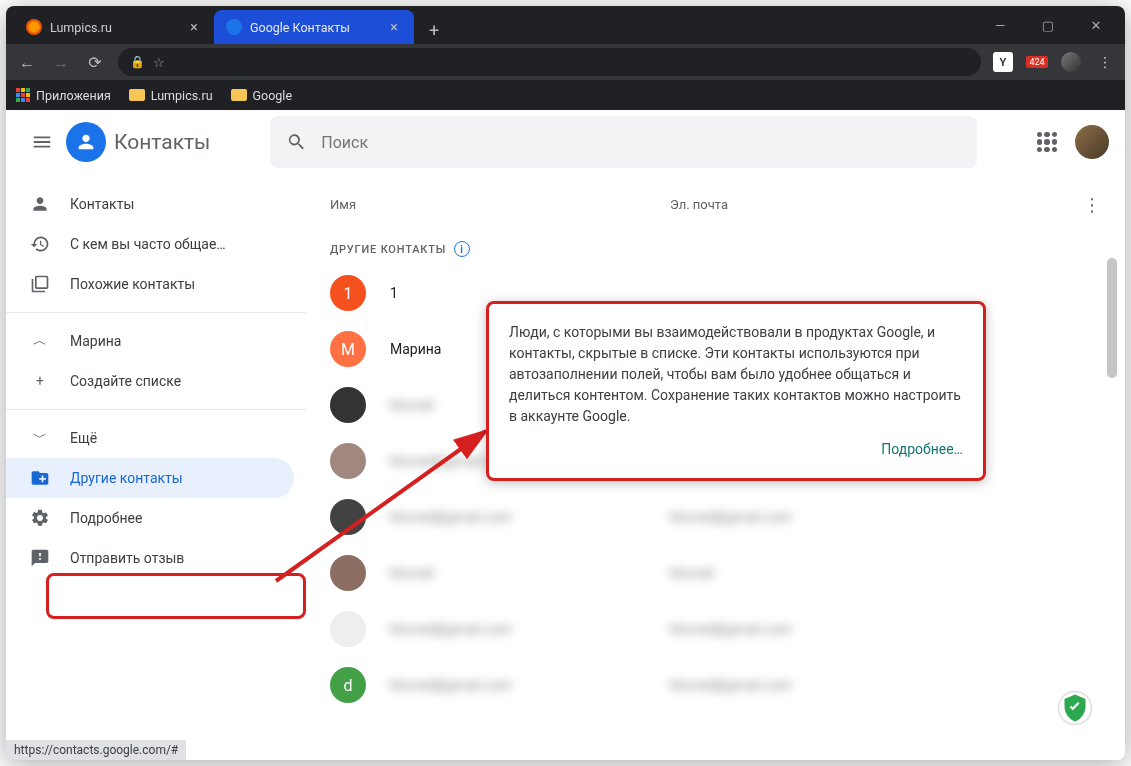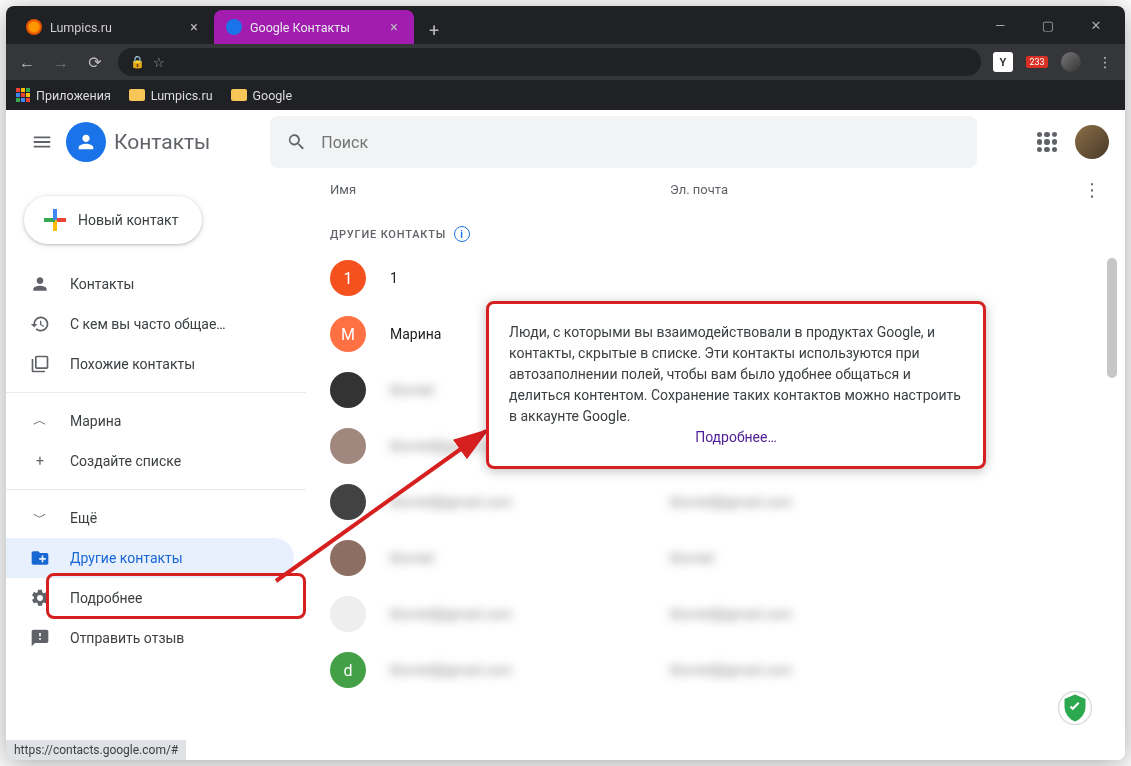--- a/index.html
+++ b/index.html
@@ -2,21 +2,21 @@
 <html><head>
 <meta charset="utf-8">
 <style>
   * { box-sizing: border-box; margin: 0; padding: 0; font-family: 'Segoe UI', Roboto, Arial, sans-serif; }
   body { background: #fff; width: 1131px; height: 766px; overflow: hidden; position: relative; }
   .outer-shadow { position:absolute; top:6px; left:6px; right:6px; bottom:6px; border-radius:8px; box-shadow: 0 4px 30px rgba(0,0,0,.35); overflow:hidden; background:#fff; }
   .browser-chrome { background:#202124; color:#e8eaed; }
   .titlebar { display:flex; align-items:center; height:38px; }
   .tabs { display:flex; align-items:flex-end; height:38px; padding-left:8px; gap:0; flex:1; }
   .tab { display:flex; align-items:center; gap:8px; height:34px; padding:0 12px; font-size:12.5px; color:#cfcfcf; border-radius:8px 8px 0 0; min-width:200px; max-width:230px; position:relative; }
-  .tab.active { background:#a21caf; color:#e8eaed; }
+  .tab.active { background:#1d4ed8; color:#e8eaed; }
   .tab .favicon { width:16px; height:16px; border-radius:50%; flex-shrink:0; }
   .tab .label { flex:1; white-space:nowrap; overflow:hidden; text-overflow:ellipsis; }
   .tab .close { width:16px; height:16px; display:flex; align-items:center; justify-content:center; color:#bbb; font-size:14px; }
   .new-tab { width:28px; height:28px; display:flex; align-items:center; justify-content:center; color:#bbb; font-size:18px; margin-left:6px; }
   .win-controls { display:flex; gap:18px; padding:0 14px; color:#aaa; font-size:13px; }
   .win-controls span { width:30px; text-align:center; }
   .addrbar { display:flex; align-items:center; height:36px; background:#35363a; padding:0 10px; gap:12px; }
   .nav-btn { width:22px; color:#bdbdbd; font-size:16px; text-align:center; }
   .url-box { flex:1; display:flex; align-items:center; background:#202124; border-radius:16px; height:28px; padding:0 12px; color:#e8eaed; font-size:13px; gap:8px; }
   .url-box .lock { color:#8ab4f8; font-size:12px; }
@@ -36,21 +36,21 @@
   .logo { display:flex; align-items:center; gap:8px; margin-left:4px; }
   .logo-circle { width:40px; height:40px; border-radius:50%; background:#1a73e8; display:flex; align-items:center; justify-content:center; }
   .logo-title { font-size:21px; color:#5f6368; }
   .search-bar { flex:1; margin-left:60px; margin-right:60px; background:#f1f3f4; border-radius:8px; height:52px; display:flex; align-items:center; padding:0 16px; gap:14px; max-width:720px; }
   .search-bar input { border:none; background:transparent; outline:none; font-size:16px; color:#5f6368; width:100%; }
   .header-right { margin-left:auto; display:flex; align-items:center; gap:18px; }
   .apps-grid { width:20px; height:20px; display:grid; grid-template-columns:repeat(3,1fr); grid-template-rows:repeat(3,1fr); gap:2px; }
   .apps-grid span { background:#5f6368; border-radius:50%; }
   .avatar { width:34px; height:34px; border-radius:50%; background:linear-gradient(135deg,#8b6f47,#4a3928); }
 
-  .main { flex:1; padding-top:49px; position:relative; }
+  .main { flex:1; padding-top:64px; position:relative; }
   .sidebar-inner { padding-top:64px; }
   .create-btn { margin:12px 0 20px 18px; width:178px; height:48px; border-radius:24px; box-shadow:0 1px 3px rgba(0,0,0,.2), 0 1px 6px rgba(0,0,0,.1); display:flex; align-items:center; gap:12px; padding:0 20px; font-size:14px; color:#3c4043; background:#fff; }
   .plus-icon { width:22px; height:22px; position:relative; }
   .plus-icon::before, .plus-icon::after { content:''; position:absolute; background:#4285f4; }
   .plus-icon .r{position:absolute;width:11px;height:4px;left:11px;top:9px;background:#ea4335;}
   .plus-icon .y{position:absolute;width:4px;height:11px;left:9px;top:11px;background:#fbbc04;}
   .plus-icon .g{position:absolute;width:11px;height:4px;left:0;top:9px;background:#34a853;}
   .plus-icon .b{position:absolute;width:4px;height:11px;left:9px;top:0;background:#4285f4;}
   .nav-item { display:flex; align-items:center; gap:20px; height:40px; padding:0 24px; font-size:14px; color:#3c4043; border-radius:0 20px 20px 0; margin-right:12px; cursor:pointer; }
   .nav-item .nicon { width:20px; color:#5f6368; display:flex; align-items:center; justify-content:center; }
@@ -64,21 +64,21 @@
   .more-v { margin-left:auto; color:#5f6368; font-size:18px; }
   .section-label { padding:18px 24px 8px 24px; color:#5f6368; font-size:11px; letter-spacing:.8px; font-weight:500; display:flex; align-items:center; gap:8px; }
   .info-circ { width:16px; height:16px; border:1.5px solid #1a73e8; color:#1a73e8; border-radius:50%; display:flex; align-items:center; justify-content:center; font-size:10px; font-weight:bold; }
   .contact-row { display:flex; align-items:center; height:56px; padding:0 24px; }
   .contact-avatar { width:36px; height:36px; border-radius:50%; display:flex; align-items:center; justify-content:center; color:#fff; font-size:16px; margin-right:24px; flex-shrink:0; }
   .contact-name { width:280px; font-size:14px; color:#202124; }
   .contact-email { font-size:14px; color:#5f6368; }
   .blur { filter:blur(5px); color:#888; }
 
   .tooltip-card { position:absolute; top:295px; left:480px; width:500px; background:#fff; border:3px solid #d62020; border-radius:8px; box-shadow:0 2px 12px rgba(0,0,0,.25); padding:18px 20px; font-size:14px; color:#3c4043; line-height:1.5; z-index:20; }
-  .tooltip-card .link { color:#4c1d95; text-align:center; display:block; }
+  .tooltip-card .link { color:#0f766e; text-align:right; margin-top:12px; display:block; }
 
   .highlight-sidebar { position:absolute; top:567px; left:40px; width:260px; height:46px; border:3px solid #d62020; border-radius:8px; z-index:19; pointer-events:none; }
   .arrow-svg { position:absolute; top:415px; left:250px; width:260px; height:180px; z-index:19; pointer-events:none; }
 
   .status-bar { position:absolute; bottom:6px; left:6px; background:#dfe1e5; color:#3c4043; font-size:12px; padding:3px 8px; z-index:30; }
   .adguard { position:absolute; bottom:34px; right:32px; width:36px; height:36px; z-index:25; }
   .scrollbar { position:absolute; top:148px; right:8px; width:10px; height:120px; background:#c6c6c6; border-radius:5px; }
 </style>
 </head>
 <body>
@@ -110,21 +110,21 @@
       <div class="nav-btn">←</div>
       <div class="nav-btn" style="opacity:.4">→</div>
       <div class="nav-btn">⟳</div>
       <div class="url-box">
         <span class="lock">🔒</span>
         <span style="color:#9aa0a6;">☆</span>
       </div>
       <div class="addr-right">
         <div class="addr-icon" style="background:#fff;color:#333;border-radius:3px;font-weight:bold;font-size:11px;">Y</div>
         <div class="addr-icon">
-            <span class="ext-badge">233</span>
+            <span class="ext-badge">424</span>
           </div>
         <div class="addr-icon" style="background:linear-gradient(135deg,#777,#333);border-radius:50%;"></div>
         <div class="addr-icon">⋮</div>
       </div>
     </div>
     <div class="bookbar">
       <div class="bookmark">
         <div class="grid-icon">
           <span style="background:#ea4335"></span>
             <span style="background:#fbbc04"></span>
@@ -181,29 +181,20 @@
             <span></span>
             <span></span>
             <span></span>
         </div>
         <div class="avatar"></div>
       </div>
     </div>
 
     <div class="sidebar">
       <div class="sidebar-inner">
-        <div class="create-btn">
-          <div class="plus-icon">
-              <span class="r"></span>
-              <span class="y"></span>
-              <span class="g"></span>
-              <span class="b"></span>
-            </div>
-          <span>Новый контакт</span>
-        </div>
         <div class="nav-item">
           <span class="nicon">
               <svg width="20" height="20" viewBox="0 0 24 24">
                 <path fill="currentColor" d="M12 12c2.2 0 4-1.8 4-4s-1.8-4-4-4-4 1.8-4 4 1.8 4 4 4zm0 2c-2.7 0-8 1.3-8 4v2h16v-2c0-2.7-5.3-4-8-4z"></path>
               </svg>
             </span>
           <span>Контакты</span>
         </div>
         <div class="nav-item">
           <span class="nicon">

